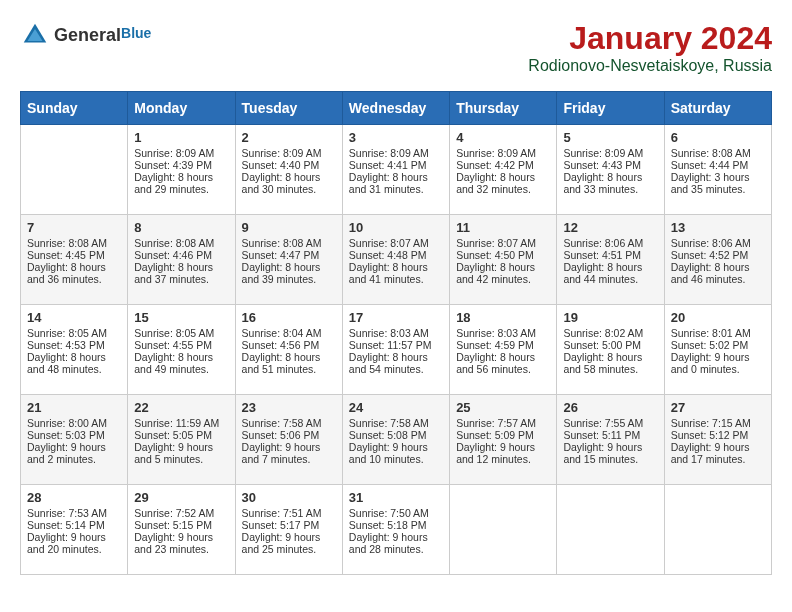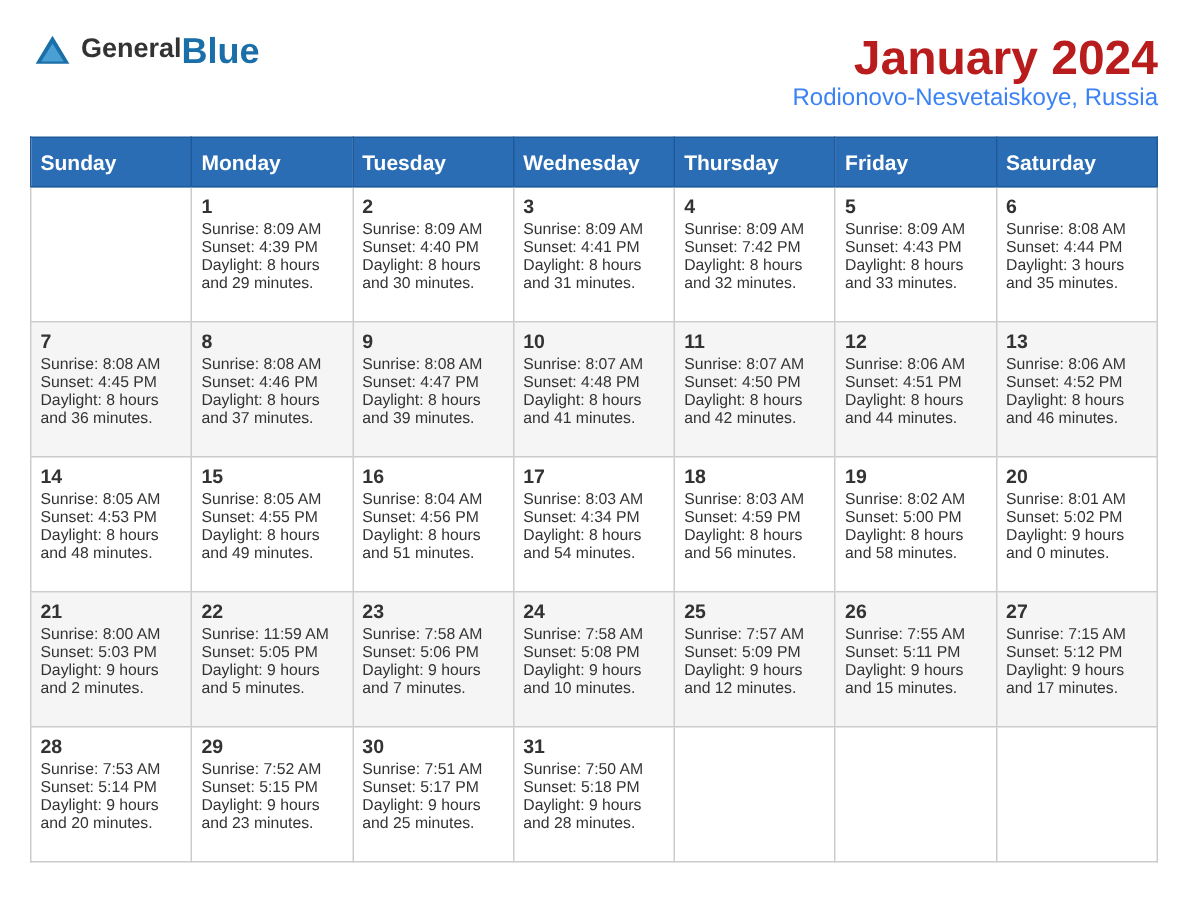--- a/index.html
+++ b/index.html
@@ -24,42 +24,42 @@
       display: flex;
       flex-direction: row;
       line-height: 1;
     }
     .logo-general {
       font-size: 18px;
       font-weight: bold;
       color: #333;
     }
     .logo-blue {
-      font-size: 24px;
+      font-size: 14px;
       font-weight: bold;
       color: #1a6fa8;
       text-align: center;
     }
     .logo-icon {
       width: 30px;
       height: 30px;
       margin-right: 4px;
     }
     .title-section {
       text-align: right;
     }
     .title-section h1 {
       font-size: 32px;
       font-weight: bold;
       color: #b91c1c;
     }
     .title-section h2 {
       font-size: 16px;
       font-weight: normal;
-      color: #3b82f6;
+      color: #14532d;
     }
     .calendar {
       width: 100%;
       border-collapse: collapse;
       border: 1px solid #ccc;
     }
     .calendar th {
       background-color: #2a6db5;
       color: #fff;
       padding: 8px 6px;
@@ -141,21 +141,21 @@
       </td>
         <td>
         <span class="day-num">3</span>
         <span>Sunrise: 8:09 AM</span><br>
         <span>Sunset: 4:41 PM</span><br>
         <span>Daylight: 8 hours and 31 minutes.</span>
       </td>
         <td>
         <span class="day-num">4</span>
         <span>Sunrise: 8:09 AM</span><br>
-        <span>Sunset: 7:42 PM</span><br>
+        <span>Sunset: 4:42 PM</span><br>
         <span>Daylight: 8 hours and 32 minutes.</span>
       </td>
         <td>
         <span class="day-num">5</span>
         <span>Sunrise: 8:09 AM</span><br>
         <span>Sunset: 4:43 PM</span><br>
         <span>Daylight: 8 hours and 33 minutes.</span>
       </td>
         <td>
         <span class="day-num">6</span>
@@ -223,21 +223,21 @@
       </td>
         <td>
         <span class="day-num">16</span>
         <span>Sunrise: 8:04 AM</span><br>
         <span>Sunset: 4:56 PM</span><br>
         <span>Daylight: 8 hours and 51 minutes.</span>
       </td>
         <td>
         <span class="day-num">17</span>
         <span>Sunrise: 8:03 AM</span><br>
-        <span>Sunset: 4:34 PM</span><br>
+        <span>Sunset: 11:57 PM</span><br>
         <span>Daylight: 8 hours and 54 minutes.</span>
       </td>
         <td>
         <span class="day-num">18</span>
         <span>Sunrise: 8:03 AM</span><br>
         <span>Sunset: 4:59 PM</span><br>
         <span>Daylight: 8 hours and 56 minutes.</span>
       </td>
         <td>
         <span class="day-num">19</span>

